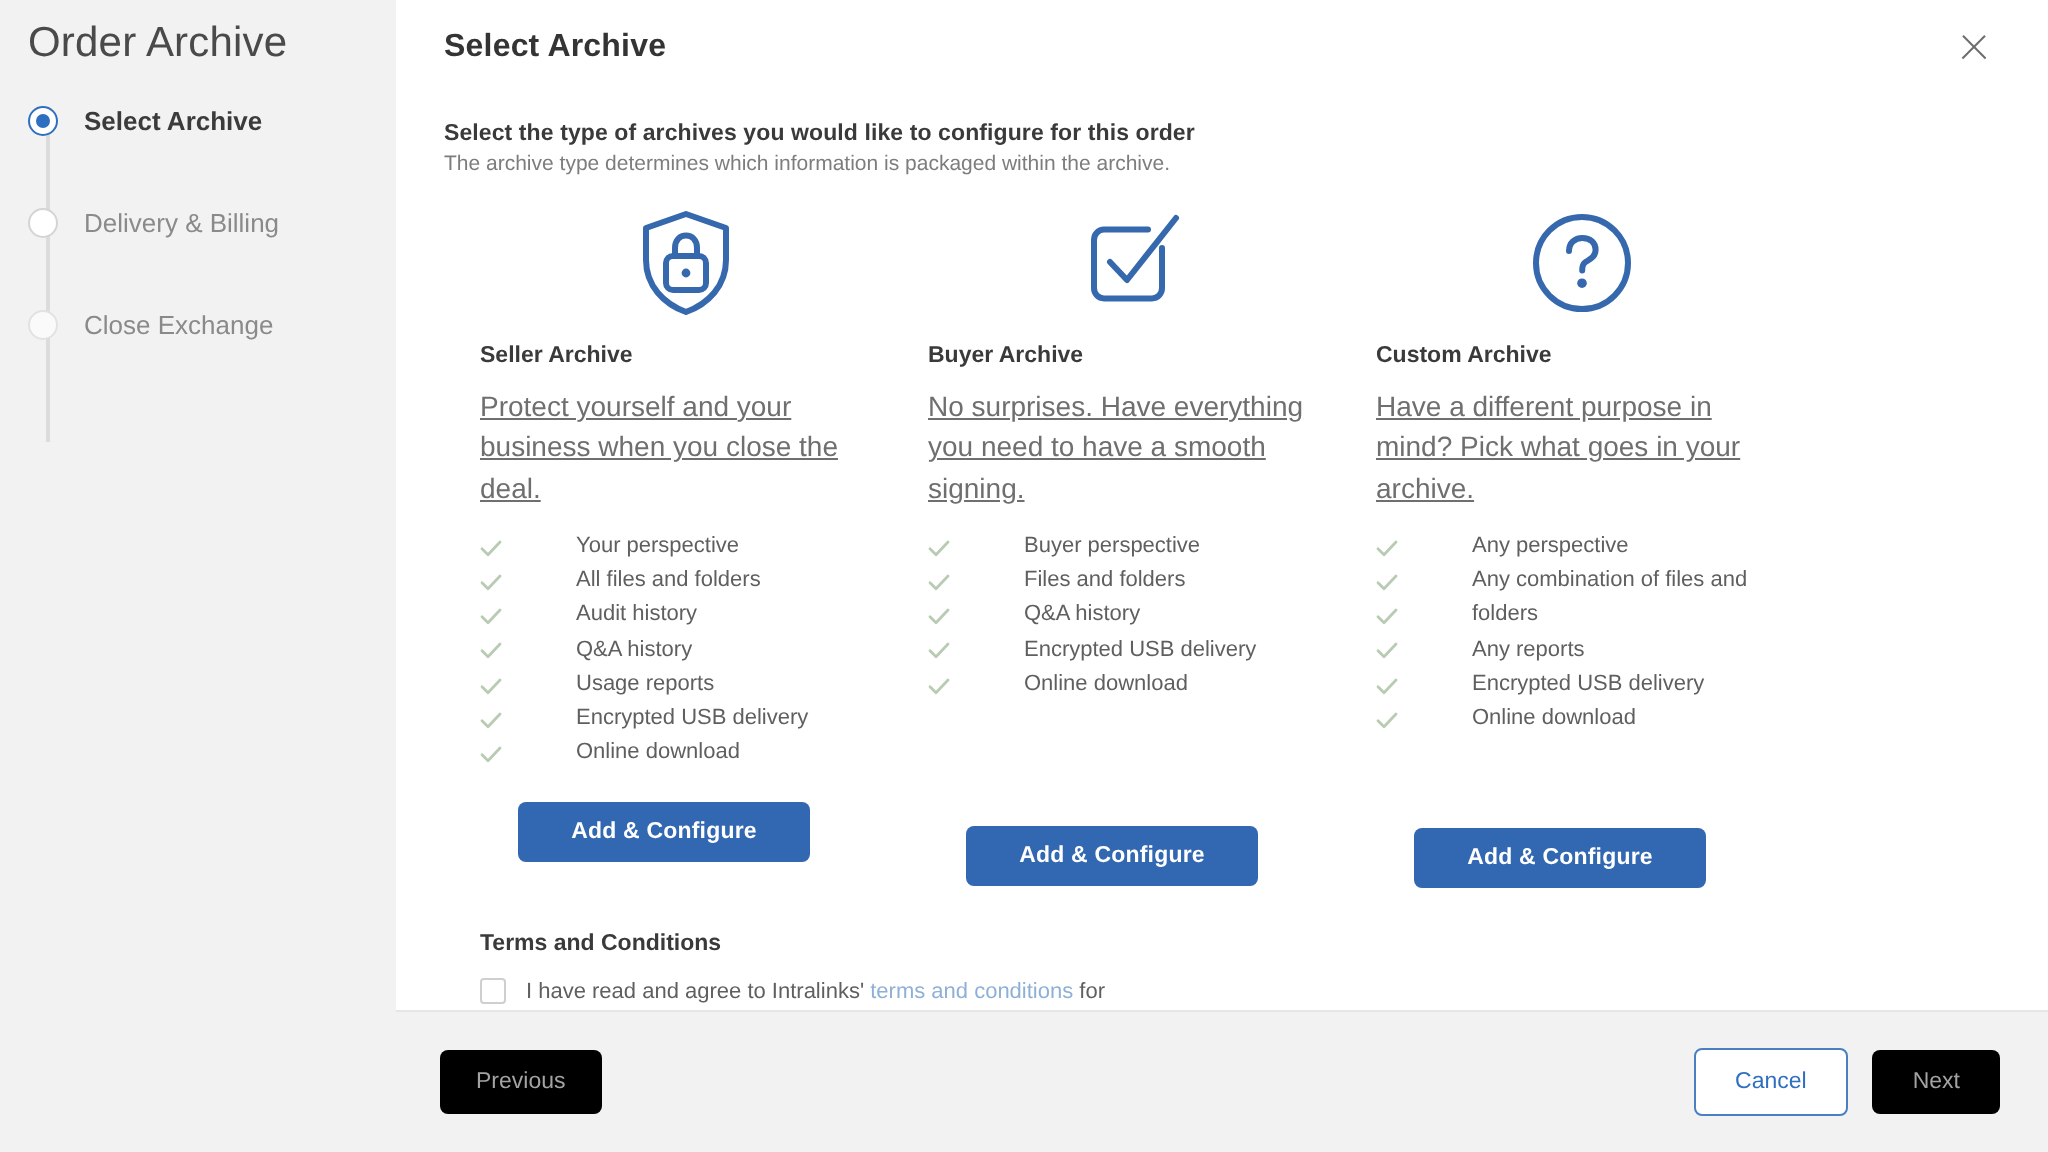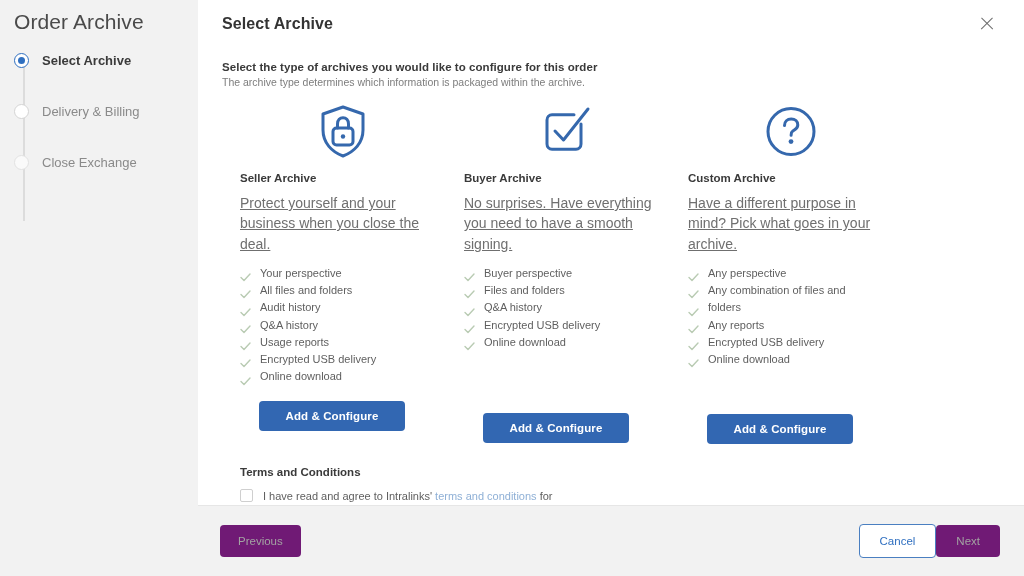--- a/index.html
+++ b/index.html
@@ -130,24 +130,25 @@
     margin-bottom: 9px;
   }
   .card-desc {
     font-size: 14px; color: #6f6f6f; line-height: 1.45;
     min-height: 32px;
     max-width: 196px;
     text-decoration: underline;
   }
   .feature-list { list-style: none; margin-top: 11px; }
   .feature-item {
-    display: flex; align-items: flex-end;
+    display: flex; align-items: center;
     font-size: 11px; color: #5f5f5f;
     line-height: 1.48;
     margin-bottom: 1px;
+    gap: 28px;
   }
   .check {
     flex: 0 0 13px;
     margin-right: 7px;
     color: #b9cbb3;
     position: relative; top: 1px;
   }
   .check svg { display: block; }
   .feature-text { max-width: 160px; }
 
@@ -189,23 +190,23 @@
   .terms-link { color: #8fb0d6; cursor: pointer; text-decoration: none; }
 
   
   .footer {
     flex: 1;
     background: #f2f2f2;
     border-top: 1px solid #e6e6e6;
     display: flex; align-items: center; justify-content: space-between;
     padding: 0 24px 0 22px;
   }
-  .footer-right { display: flex; align-items: center; }
+  .footer-right { display: flex; align-items: center; gap: 12px; }
   .btn-disabled {
-    background: #701a75;
+    background: #000000;
     color: #a3a3a3;
     font-size: 11.5px;
     border: none;
     border-radius: 4px;
     padding: 10px 18px;
     font-family: "Liberation Sans", sans-serif;
     cursor: default;
   }
   .btn-next { padding: 10px 20px; }
   .btn-outline {

